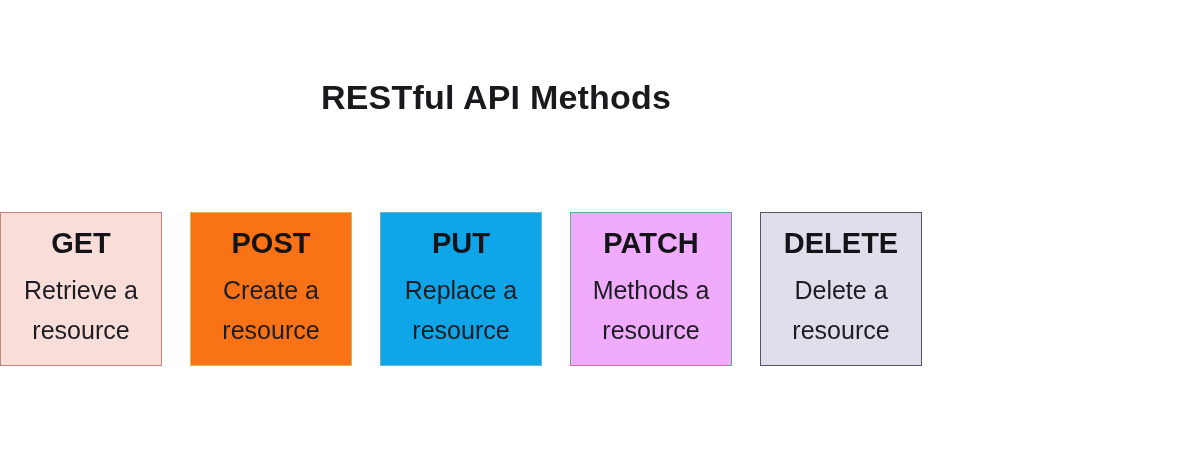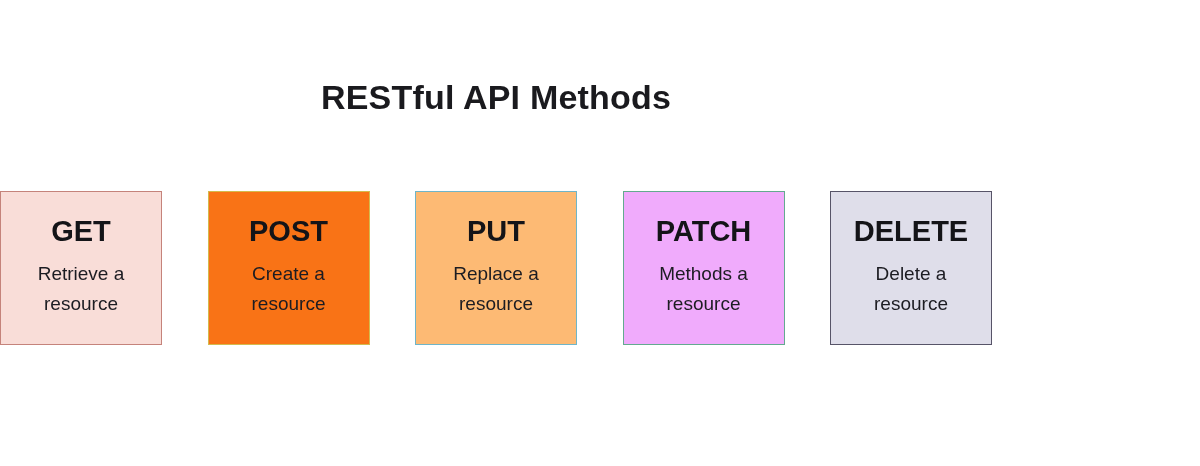--- a/index.html
+++ b/index.html
@@ -24,46 +24,46 @@
     left: 0;
     width: 100%;
     text-align: center;
     font-size: 34px;
     font-weight: 700;
     color: #1a1a1e;
     letter-spacing: 0.2px;
   }
   .cards-row {
     position: absolute;
-    top: 191px;
+    top: 212px;
     left: 0;
     width: 100%;
     display: flex;
-    justify-content: space-between;
-    gap: 14px;
+    justify-content: flex-start;
+    gap: 28px;
   }
   .method-card {
     width: 162px;
     height: 154px;
     box-sizing: border-box;
     border: 1.5px solid transparent;
     display: flex;
     flex-direction: column;
     align-items: center;
     justify-content: center;
   }
   .method-name {
     font-size: 29px;
     font-weight: 700;
     color: #141418;
     line-height: 1.1;
     margin-bottom: 11px;
   }
   .method-desc {
-    font-size: 19px;
+    font-size: 25px;
     color: #1c1c22;
     line-height: 1.6;
     text-align: center;
     max-width: 122px;
   }
 </style>
 </head>
 <body>
 
 <div class="canvas">
@@ -75,21 +75,21 @@
     <div class="method-card" style="background: rgb(249, 221, 216); border-color: rgb(197, 131, 123);">
       <div class="method-name">GET</div>
       <div class="method-desc">Retrieve a resource</div>
     </div>
 
     <div class="method-card" style="background: #f97316; border-color: rgb(212, 186, 77);">
       <div class="method-name">POST</div>
       <div class="method-desc">Create a resource</div>
     </div>
 
-    <div class="method-card" style="background: #fdba74; border-color: rgb(111, 181, 200);">
+    <div class="method-card" style="background: #0ea5e9; border-color: rgb(111, 181, 200);">
       <div class="method-name">PUT</div>
       <div class="method-desc">Replace a resource</div>
     </div>
 
     <div class="method-card" style="background: #f0abfc; border-color: rgb(99, 170, 143);">
       <div class="method-name">PATCH</div>
       <div class="method-desc">Methods a resource</div>
     </div>
 
     <div class="method-card" style="background: rgb(223, 222, 234); border-color: rgb(87, 84, 104);">

